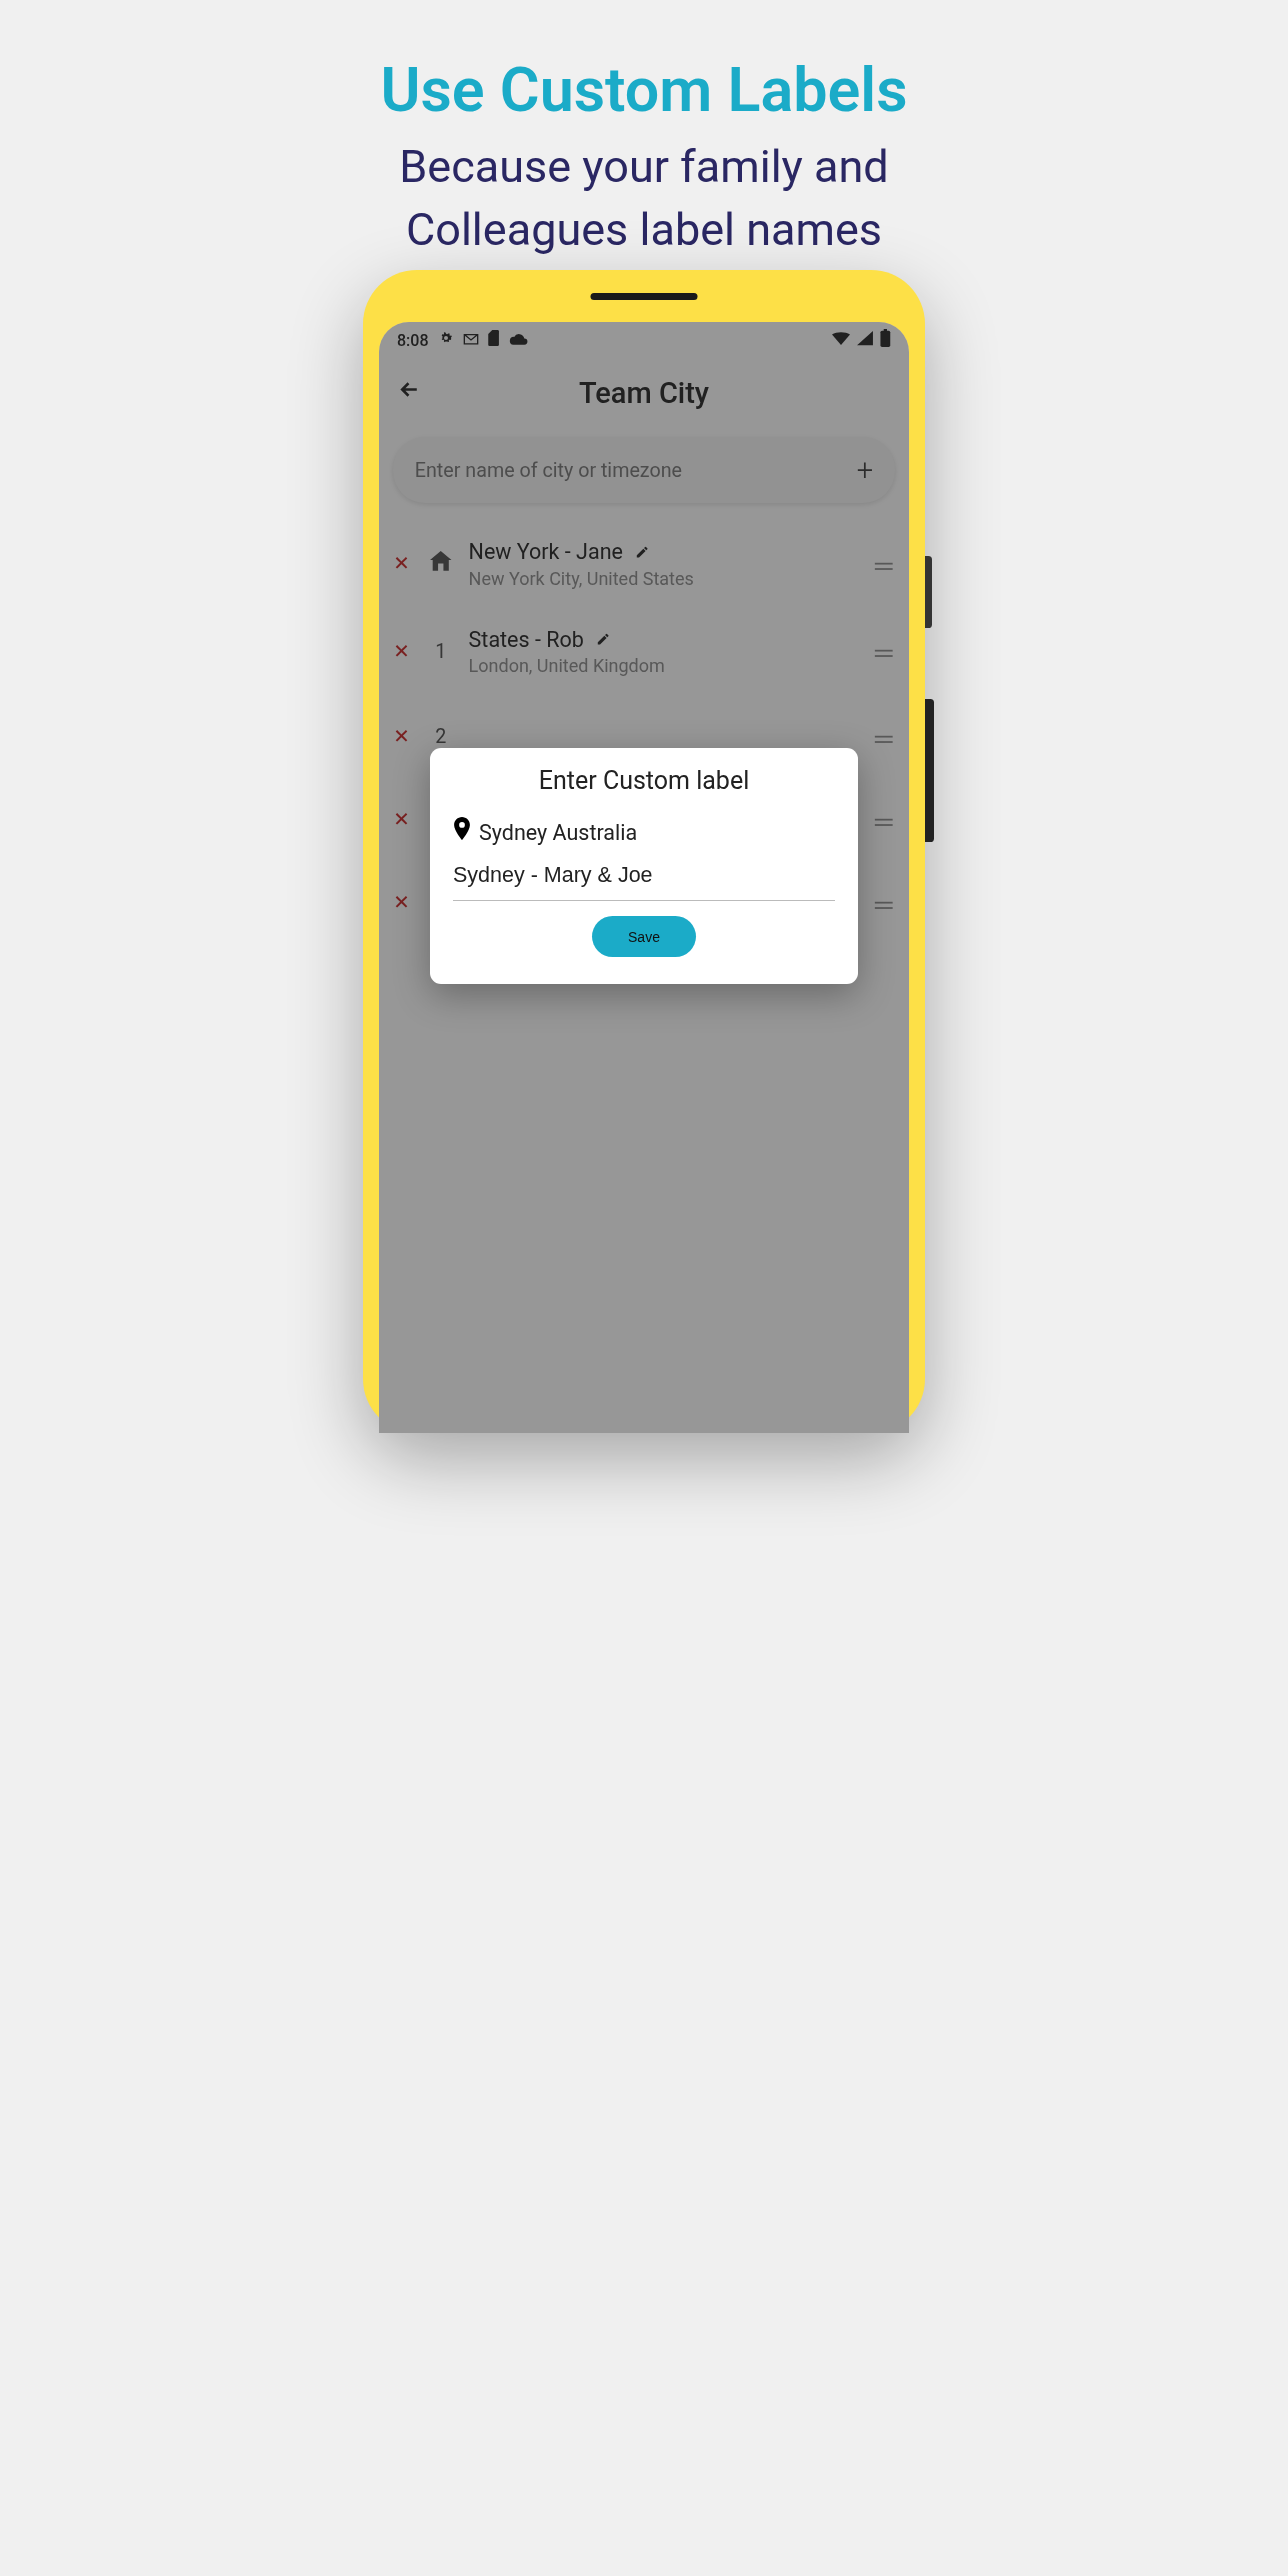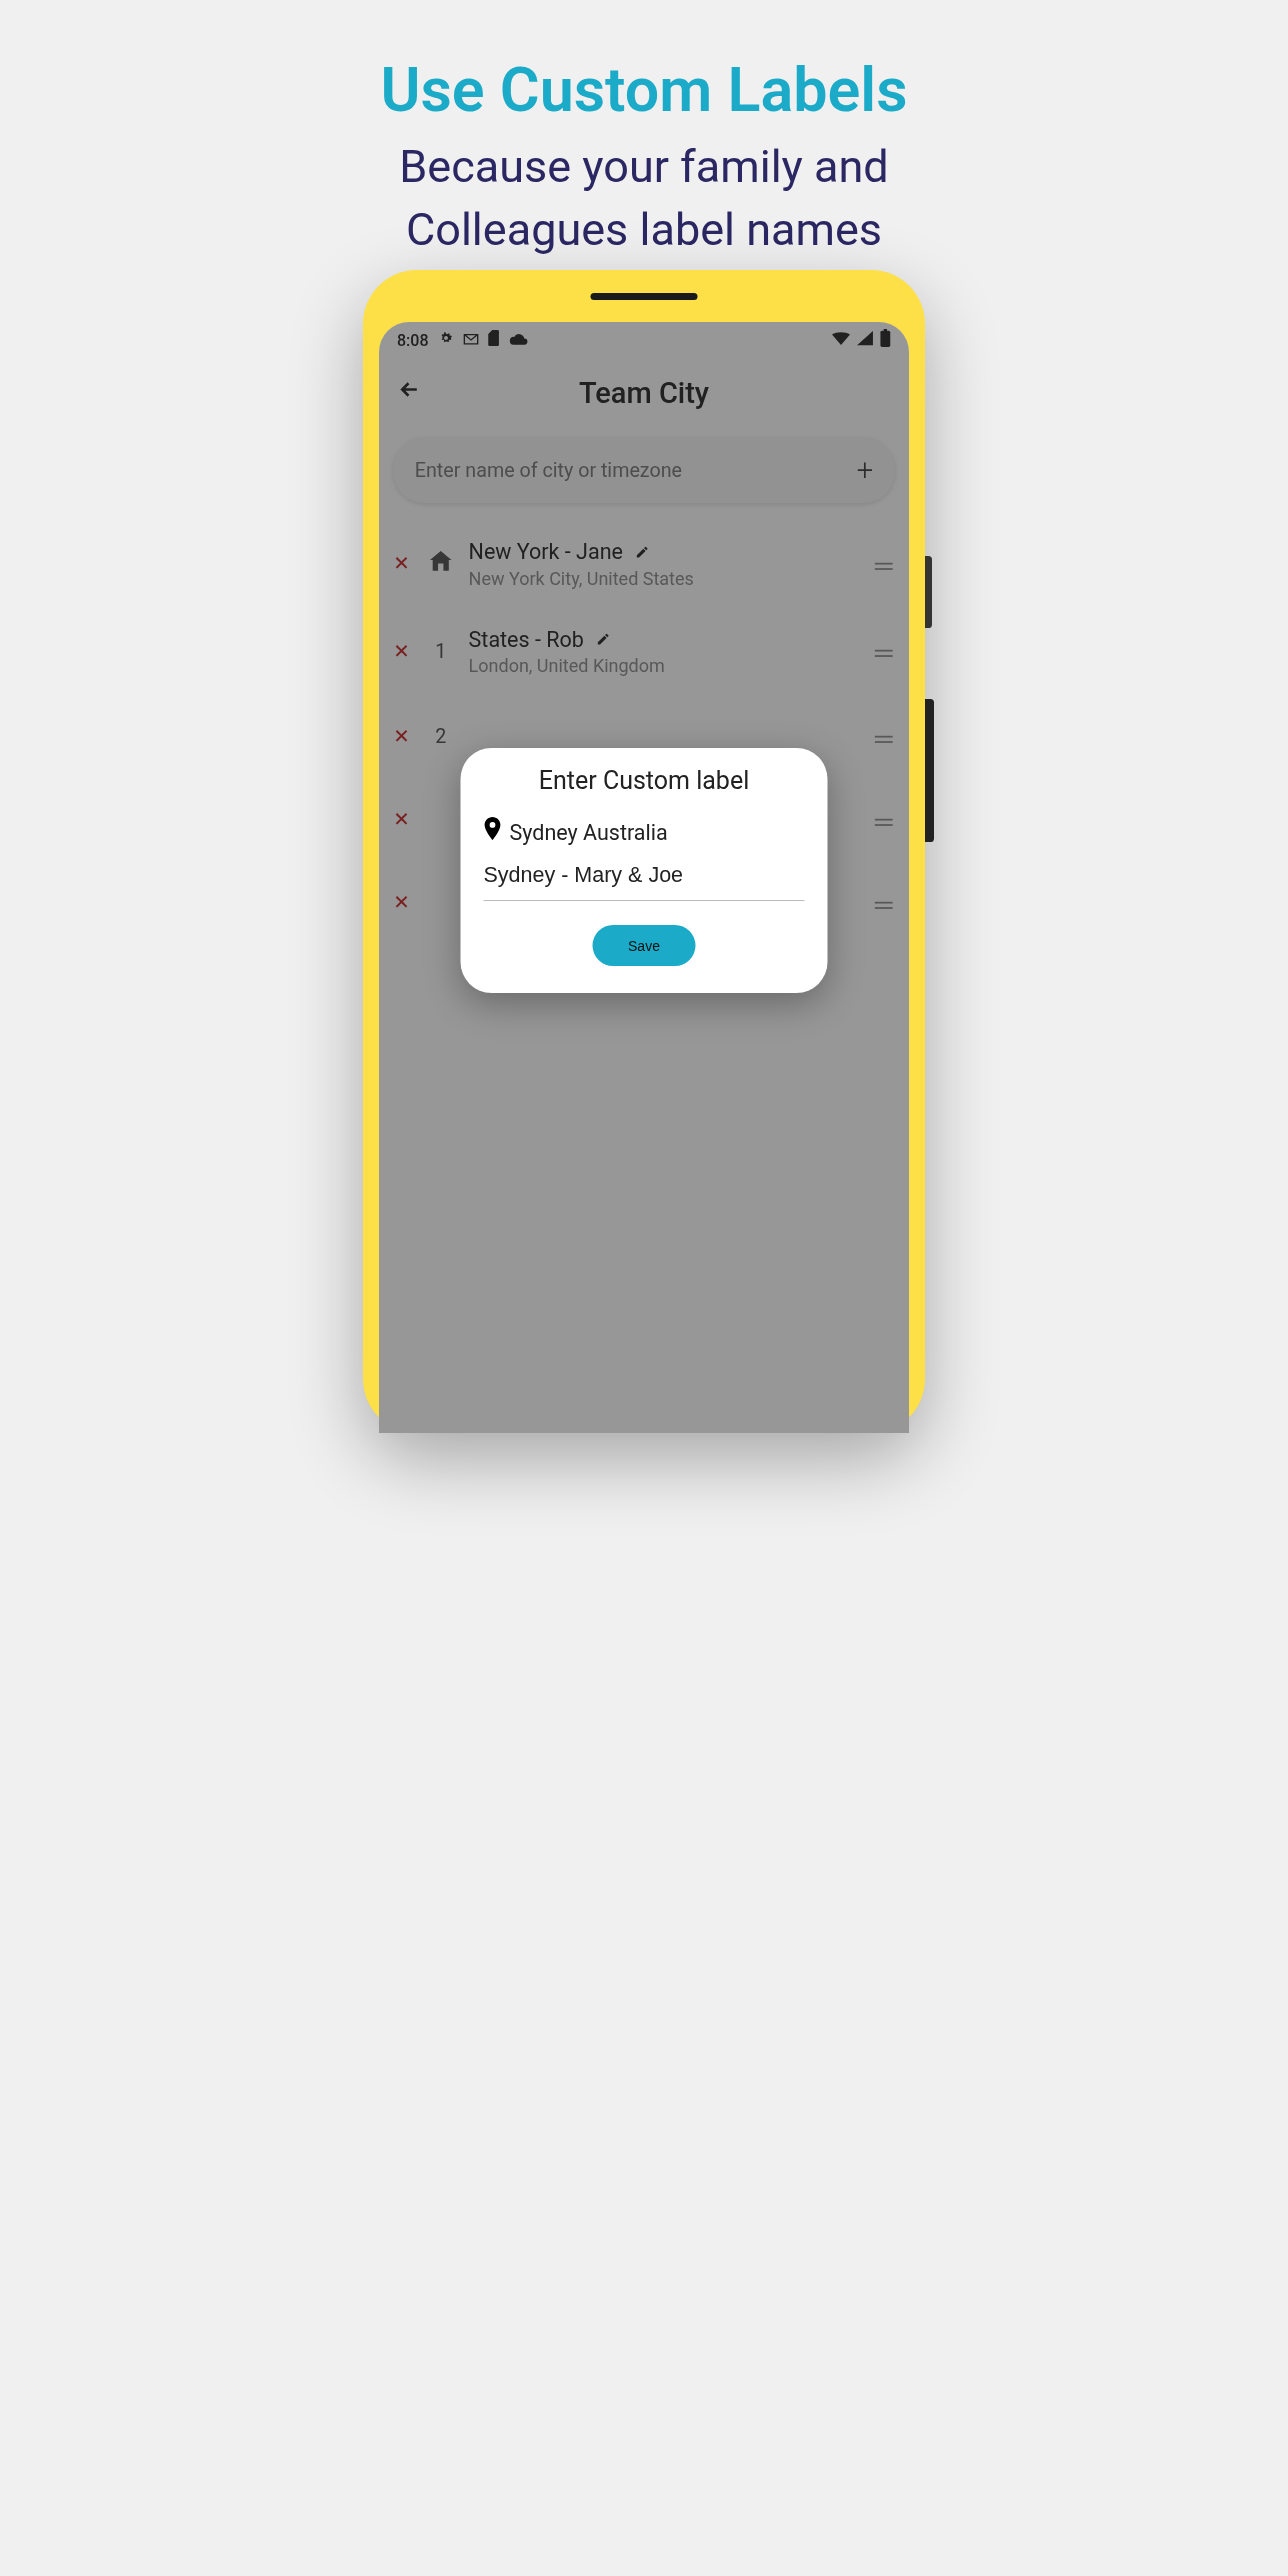--- a/index.html
+++ b/index.html
@@ -169,23 +169,23 @@
     .drag-handle {
       color: #888;
       font-size: 21.5px;
       letter-spacing: -1.8px;
     }
     .dialog {
       position: absolute;
       left: 50%;
       top: 426px;
       transform: translateX(-50%);
-      width: 367px;
+      width: 428px;
       background: #fff;
-      border-radius: 31px;
+      border-radius: 11px;
       padding: 18px 23px 27px;
       z-index: 10;
       box-shadow: 0 10.7px 36px rgba(0,0,0,0.3);
     }
     .dialog-title {
       text-align: center;
       font-size: 25px;
       font-weight: 400;
       color: #222;
       margin-bottom: 21.5px;
@@ -194,21 +194,21 @@
       display: flex;
       align-items: flex-end;
       gap: 8px;
       margin-bottom: 18px;
     }
     .pin-icon { font-size: 21.5px; }
     .location-text { font-size: 21.5px; color: #222; }
     .dialog-input-wrap {
       border-bottom: 0.9px solid #bbb;
       padding-bottom: 12.5px;
-      margin-bottom: 24px;
+      margin-bottom: 15px;
     }
     .dialog-input {
       font-size: 21.5px;
       color: #222;
       border: none;
       outline: none;
       width: 100%;
       background: transparent;
     }
     .save-btn {

